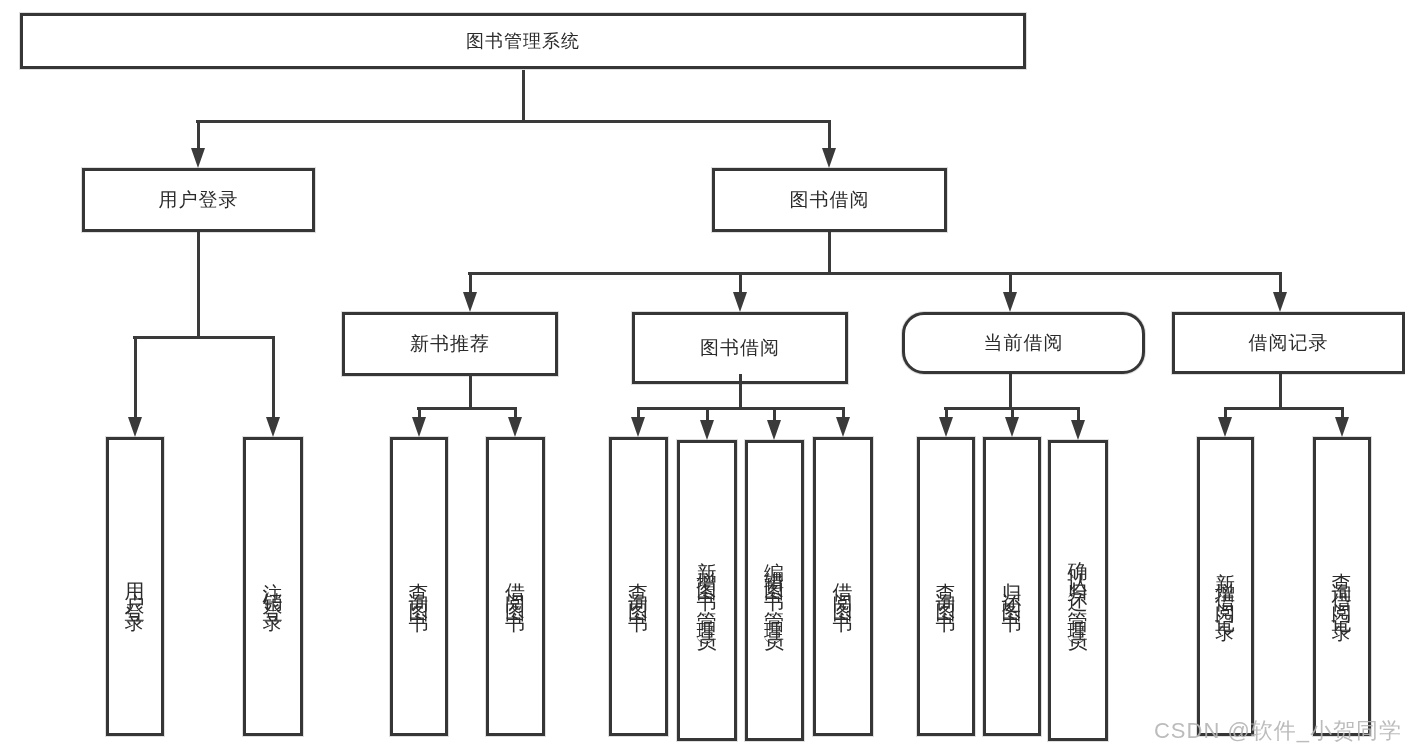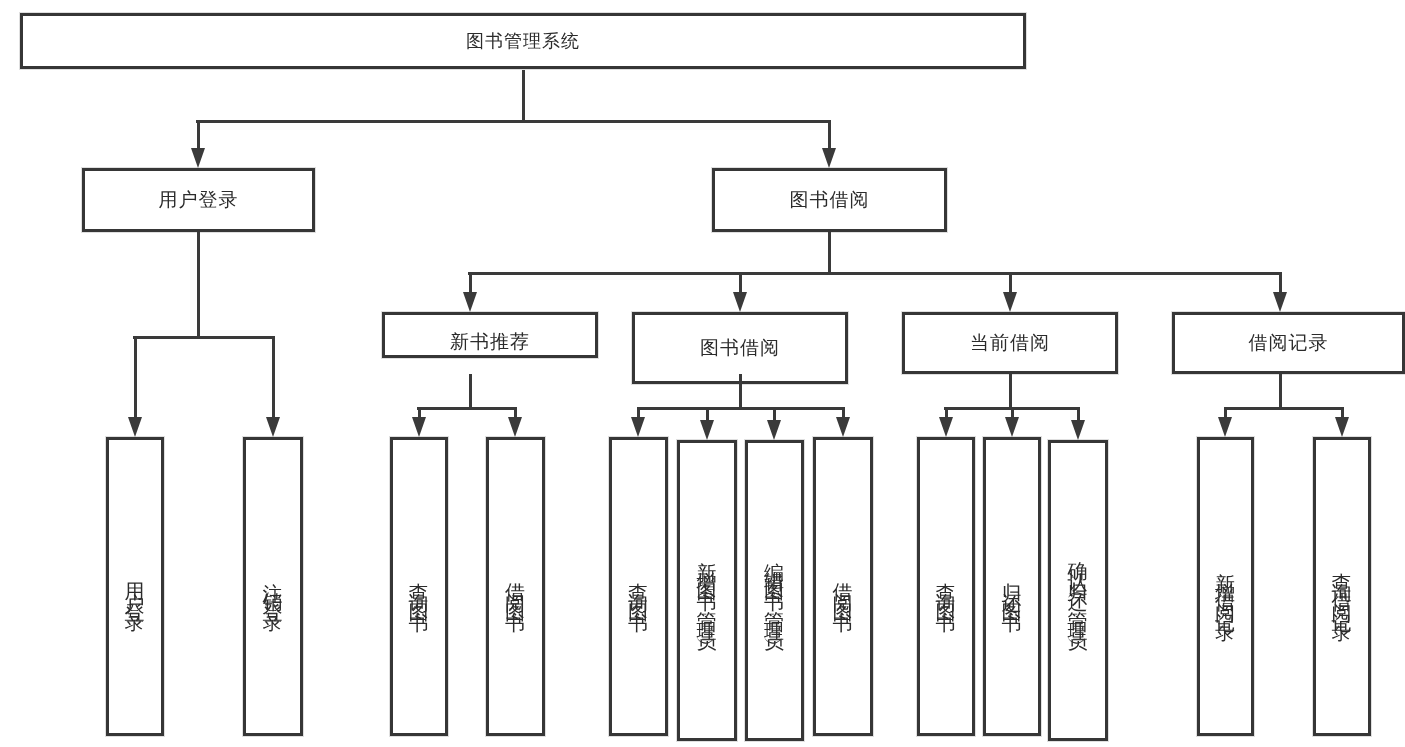--- a/index.html
+++ b/index.html
@@ -100,27 +100,27 @@
   <div class="hline" style="left:468px; top:272px; width:814px;"></div>
   <div class="vline" style="left:469px; top:272px; height:20px;"></div>
   <div class="arrow" style="left:463px; top:292px;"></div>
   <div class="vline" style="left:739px; top:272px; height:20px;"></div>
   <div class="arrow" style="left:733px; top:292px;"></div>
   <div class="vline" style="left:1009px; top:272px; height:20px;"></div>
   <div class="arrow" style="left:1003px; top:292px;"></div>
   <div class="vline" style="left:1279px; top:272px; height:20px;"></div>
   <div class="arrow" style="left:1273px; top:292px;"></div>
 
-  <div class="node" style="left:382px; top:312px; width:216px; height:46px;align-items:flex-end;">
+  <div class="node" style="left:342px; top:312px; width:216px; height:64px;">
     <span>新书推荐</span>
   </div>
   <div class="node" style="left:632px; top:312px; width:216px; height:72px;">
     <span>图书借阅</span>
   </div>
-  <div class="node" style="left:902px; top:312px; width:216px; height:62px;">
+  <div class="node" style="left:902px; top:312px; width:243px; height:62px;border-radius:22px;">
     <span>当前借阅</span>
   </div>
   <div class="node" style="left:1172px; top:312px; width:233px; height:62px;">
     <span>借阅记录</span>
   </div>
 
   <div class="vline" style="left:469px; top:374px; height:33px;"></div>
   <div class="hline" style="left:417px; top:407px; width:100px;"></div>
   <div class="vline" style="left:418px; top:407px; height:10px;"></div>
   <div class="arrow" style="left:412px; top:417px;"></div>
@@ -191,14 +191,15 @@
     <span>确认归还（管理员）</span>
   </div>
 
   <div class="node vert" style="left:1197px; top:437px; width:57px; height:299px;">
     <span>新增借阅记录</span>
   </div>
   <div class="node vert" style="left:1313px; top:437px; width:58px; height:299px;">
     <span>查询借阅记录</span>
   </div>
 
+  <div class="watermark">CSDN @软件_小贺同学</div>
 
 </div>
 
 </body></html>

